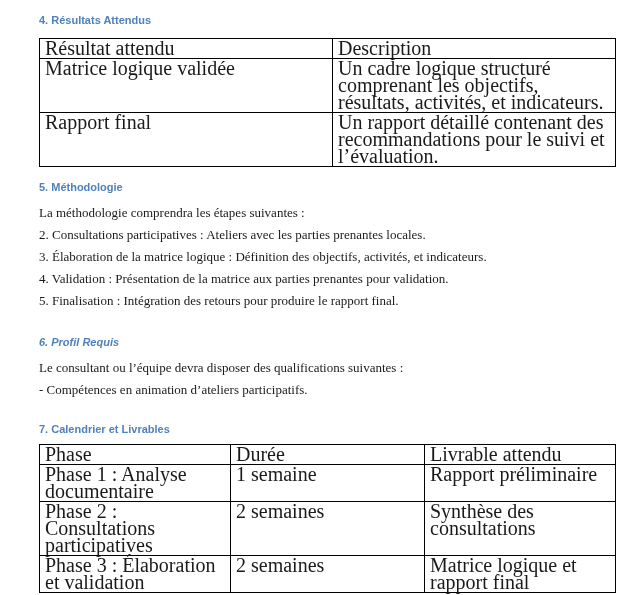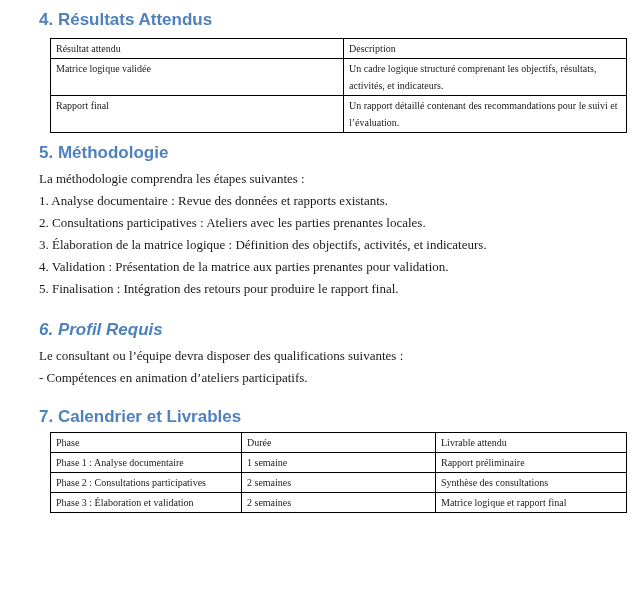--- a/index.html
+++ b/index.html
@@ -10,37 +10,36 @@
     overflow: hidden;
     background: #ffffff;
     color: #1a1a1a;
     font-family: "Liberation Serif", serif;
   }
   .page { padding: 6px 23px 0 39px; }
 
   .heading {
     font-family: "Liberation Sans", sans-serif;
     font-weight: bold;
-    font-size: 17px;
+    font-size: 11px;
     line-height: 20px;
     color: #4f81bd;
     margin: 0;
   }
   #heading-4 { margin: 4px 0 8px; }
   #heading-5 { margin: 10px 0 5px; }
   #heading-6 { margin: 20px 0 5px; font-style: italic; }
   #heading-7 { margin: 18px 0 5px; }
 
   table {
     border-collapse: collapse;
     table-layout: fixed;
     width: 576px;
-    font-size: 10px;
+    font-size: 20px;
     line-height: 17px;
-    margin-left: 11px;
   }
   th, td {
     border: 1px solid #000;
     padding: 1px 5px;
     vertical-align: top;
     text-align: left;
     font-weight: normal;
   }
 
   .body-text p {
@@ -74,21 +73,20 @@
       <td>Rapport final</td>
       <td>Un rapport détaillé contenant des recommandations pour le suivi et l’évaluation.</td>
     </tr>
   </tbody>
     </table>
 
   <h2 class="heading" id="heading-5">5. Méthodologie</h2>
 
   <div class="body-text">
     <p>La méthodologie comprendra les étapes suivantes :</p>
-    <p>1. Analyse documentaire : Revue des données et rapports existants.</p>
     <p>2. Consultations participatives : Ateliers avec les parties prenantes locales.</p>
     <p>3. Élaboration de la matrice logique : Définition des objectifs, activités, et indicateurs.</p>
     <p>4. Validation : Présentation de la matrice aux parties prenantes pour validation.</p>
     <p>5. Finalisation : Intégration des retours pour produire le rapport final.</p>
   </div>
 
   <h2 class="heading" id="heading-6">6. Profil Requis</h2>
 
   <div class="body-text">
     <p>Le consultant ou l’équipe devra disposer des qualifications suivantes :</p>

